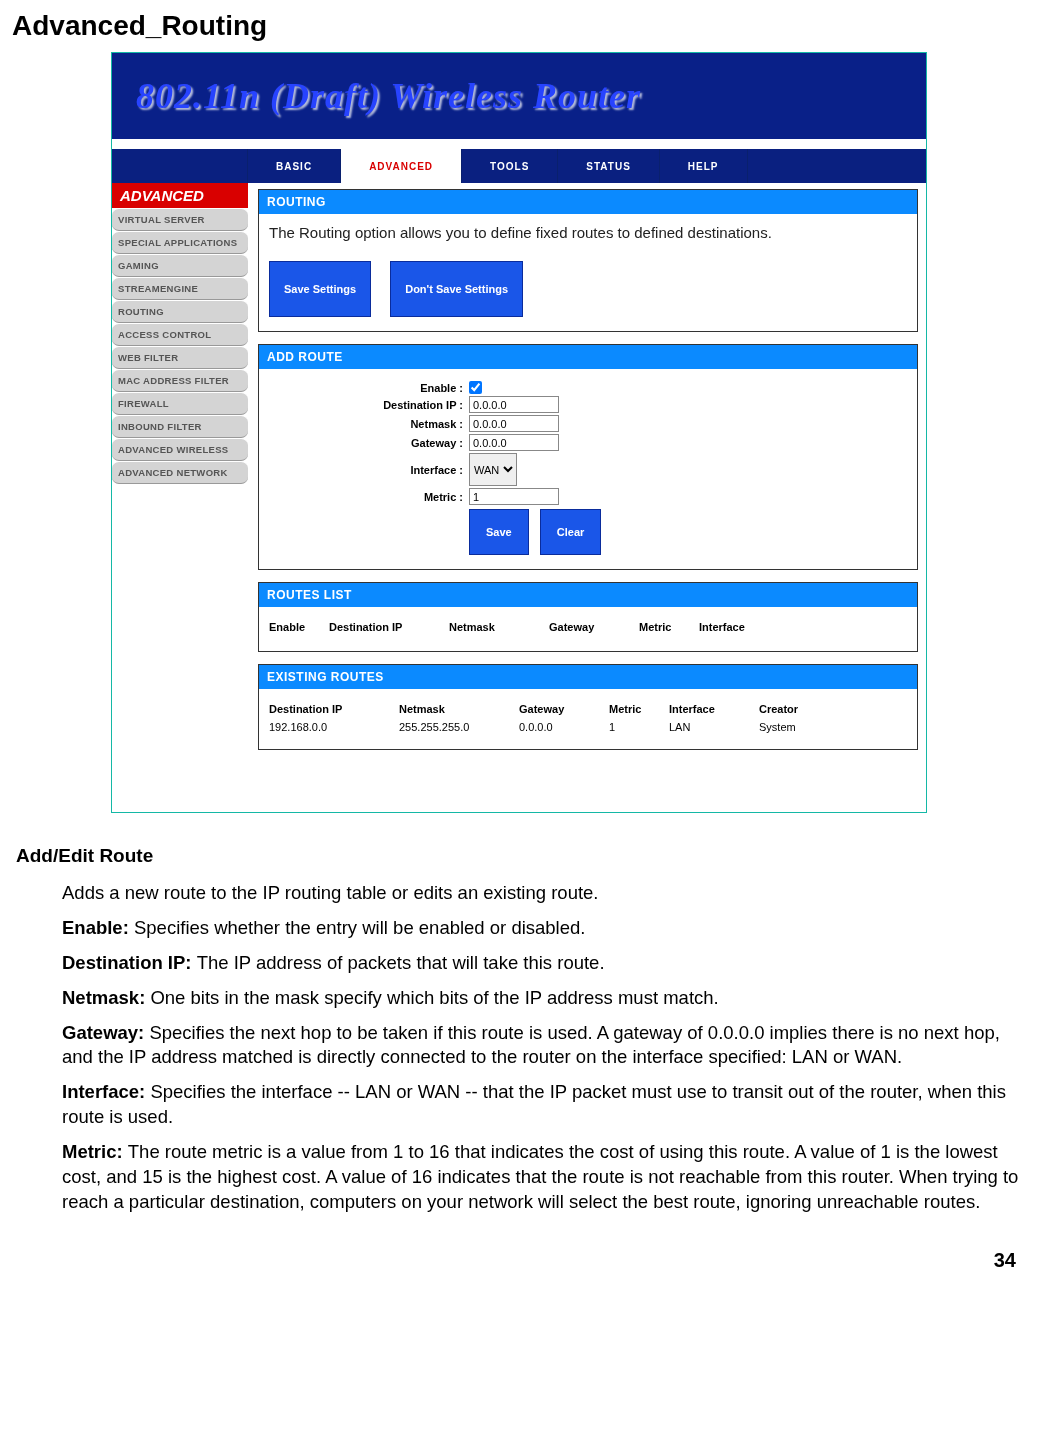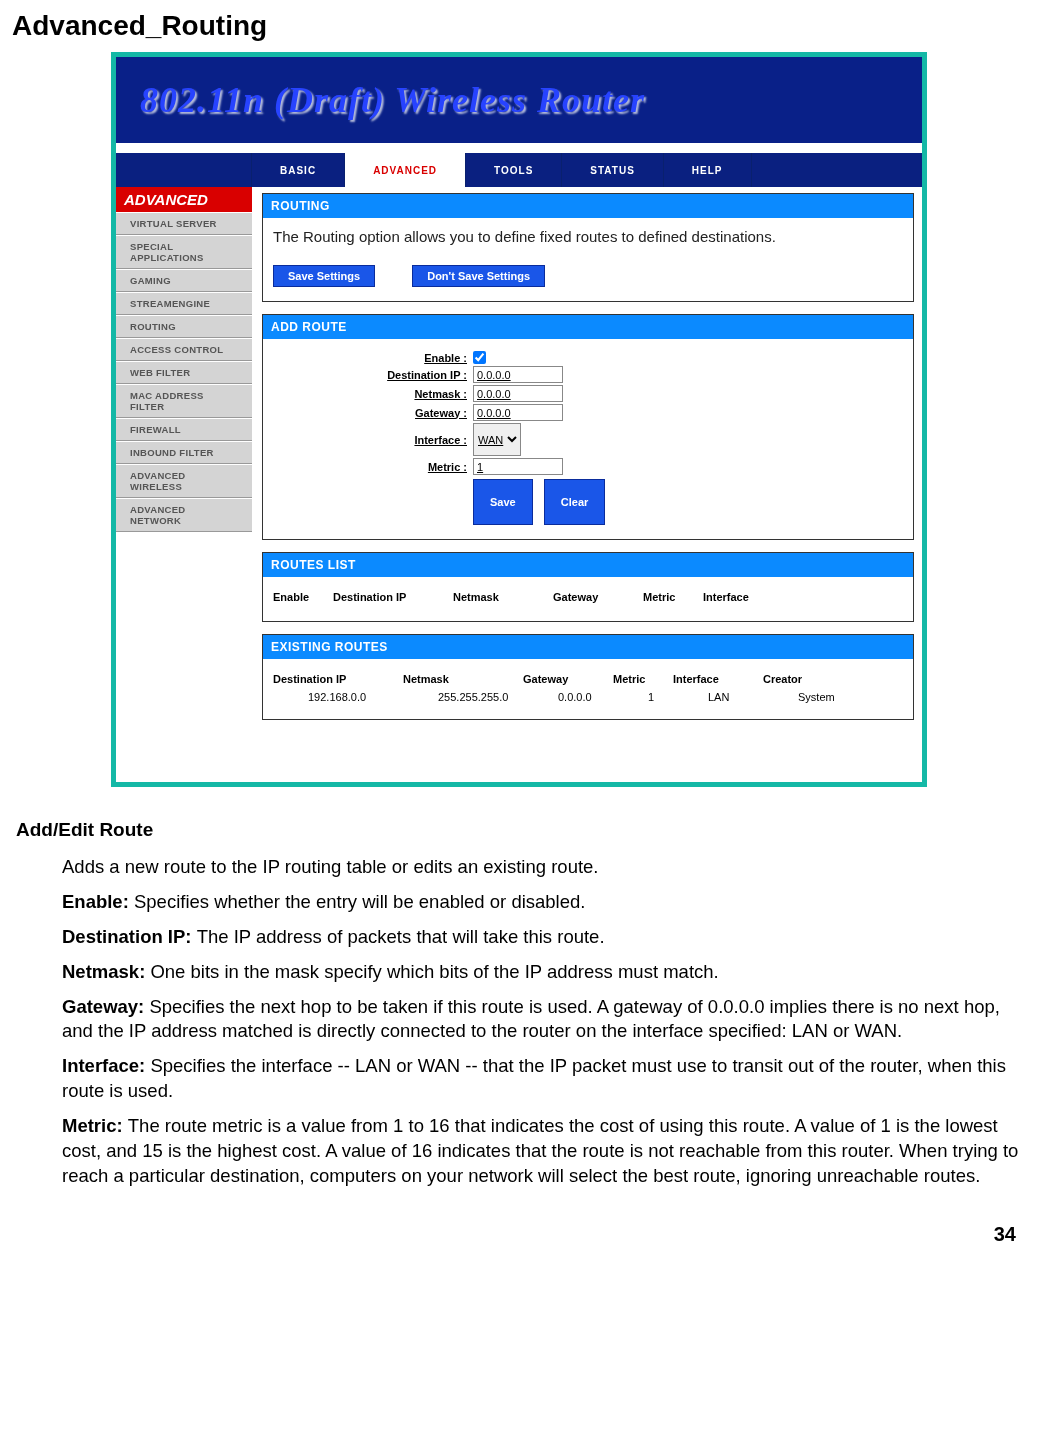--- a/index.html
+++ b/index.html
@@ -1,44 +1,44 @@
 <!DOCTYPE html>
 <html><head>
 <meta charset="utf-8">
 <style>
   * { box-sizing: border-box; margin: 0; padding: 0; }
   body { font-family: Arial, Helvetica, sans-serif; background: #fff; width: 1038px; padding: 0 12px; }
   .page-title { font-size: 28px; font-weight: bold; margin: 10px 0 10px 0; }
-  .router-frame { width: 816px; margin: 0 auto 30px auto; border: 5px solid #14b8a6; background: #fff; }
+  .router-frame { width: 816px; margin: 0 auto 30px auto; border: 1px solid #14b8a6; background: #fff; }
   .banner { background: #092088; color: #1b3de0; font-family: Georgia, 'Times New Roman', serif; font-weight: bold; font-size: 36px; font-style: italic; padding: 22px 24px; letter-spacing: 1px; text-shadow: 2px 2px 2px rgba(255,255,255,0.7); }
   .banner span { color: #2743ff; }
   .gap-white { height: 10px; background:#fff;}
   .nav { display:flex; background: #0a2080; height:34px; align-items:stretch; }
   .nav-left-spacer{width:136px;border-right:1px solid #09206e;}
   .nav-btn { flex:0 0 auto; color:#fff; font-weight:bold; font-size:10px; display:flex; align-items:center; justify-content:center; padding:0 28px; border-right:1px solid #09206e; cursor:pointer; font-family: Verdana, Arial, sans-serif; letter-spacing:1px;}
   .nav-btn.active { background:#fff; color:#d90000;}
   .body-row { display:flex; align-items:flex-start; }
   .sidebar { width:136px; background:#fff;}
   .side-head { background:#d90000; color:#fff; font-weight:bold; font-style:italic; font-size:15px; padding:4px 8px; font-family: Verdana, Arial, sans-serif;}
-  .side-item { background:#d4d4d4; color:#555; font-weight:bold; font-size:9.5px; padding:5px 14px; border-top:1px solid #fff; border-bottom:1px solid #999; font-family: Verdana, Arial, sans-serif; cursor:pointer; letter-spacing:0.3px;}
+  .side-item { background:#d4d4d4; color:#555; font-weight:bold; font-size:9.5px; padding:5px 6px; border-top:1px solid #fff; border-bottom:1px solid #999; font-family: Verdana, Arial, sans-serif; cursor:pointer; letter-spacing:0.3px;border-radius:7px;}
   .content { flex:1; padding:6px 8px 50px 10px;}
   .panel { border:1px solid #333; margin-bottom:12px; background:#fff;}
   .panel-head { background:#0b8aff; color:#fff; font-weight:bold; font-size:12px; padding:5px 8px; font-family: Verdana, Arial, sans-serif; letter-spacing:0.5px;}
   .panel-body { padding:10px 10px 14px 10px; font-size:11px; font-family: Verdana, Arial, sans-serif;}
   .desc { font-size:15px; color:#222; margin-bottom:20px;}
-  .btn { background:#1a56e8; color:#fff; font-weight:bold; font-size:11px; border:1px solid #0a2c9c; padding:4px 14px; margin-right:34px; cursor:pointer; font-family: Verdana, Arial, sans-serif;}
+  .btn { background:#1a56e8; color:#fff; font-weight:bold; font-size:11px; border:1px solid #0a2c9c; padding:21px 14px; margin-right:16px; cursor:pointer; font-family: Verdana, Arial, sans-serif;}
   .btn.small { padding:16px 16px; margin-right:0;}
-  .form-row { display:flex; align-items:center; margin:2px 0;text-decoration:underline;}
+  .form-row { display:flex; align-items:center; margin:2px 0;}
   .form-label { width:200px; text-align:right; font-weight:bold; font-size:11px; padding-right:6px;}
   .form-input { border:1px solid #888; font-size:11px; padding:1px 3px; width:90px; height:17px;}
   .form-select { border:1px solid #888; font-size:11px; height:33px;}
   .cb { width:13px;height:13px;}
   .btn-row { margin-left:200px; margin-top:4px;}
   .tbl-head{display:flex;font-weight:bold;font-size:11px;padding:4px 0;}
-  .tbl-row{display:flex;font-size:11px;padding:2px 0;justify-content:center;}
+  .tbl-row{display:flex;font-size:11px;padding:2px 0;}
   .c-en{width:60px;} .c-dip{width:120px;} .c-nm{width:100px;} .c-gw{width:90px;} .c-me{width:60px;} .c-if{width:80px;}
   .e-dip{width:130px;} .e-nm{width:120px;} .e-gw{width:90px;} .e-me{width:60px;} .e-if{width:90px;} .e-cr{width:70px;}
   
   .doc { font-size:18.5px; line-height:1.35; margin: 24px 4px 0 4px;}
   .doc h2{font-size:19px; font-weight:bold; margin:18px 0 12px 0;}
   .doc p{margin:10px 0 10px 46px;}
   .doc .lbl{font-weight:bold;}
   .pagenum{text-align:right;font-weight:bold;font-size:20px;margin:34px 10px 14px 0;}
 </style>
 </head>

